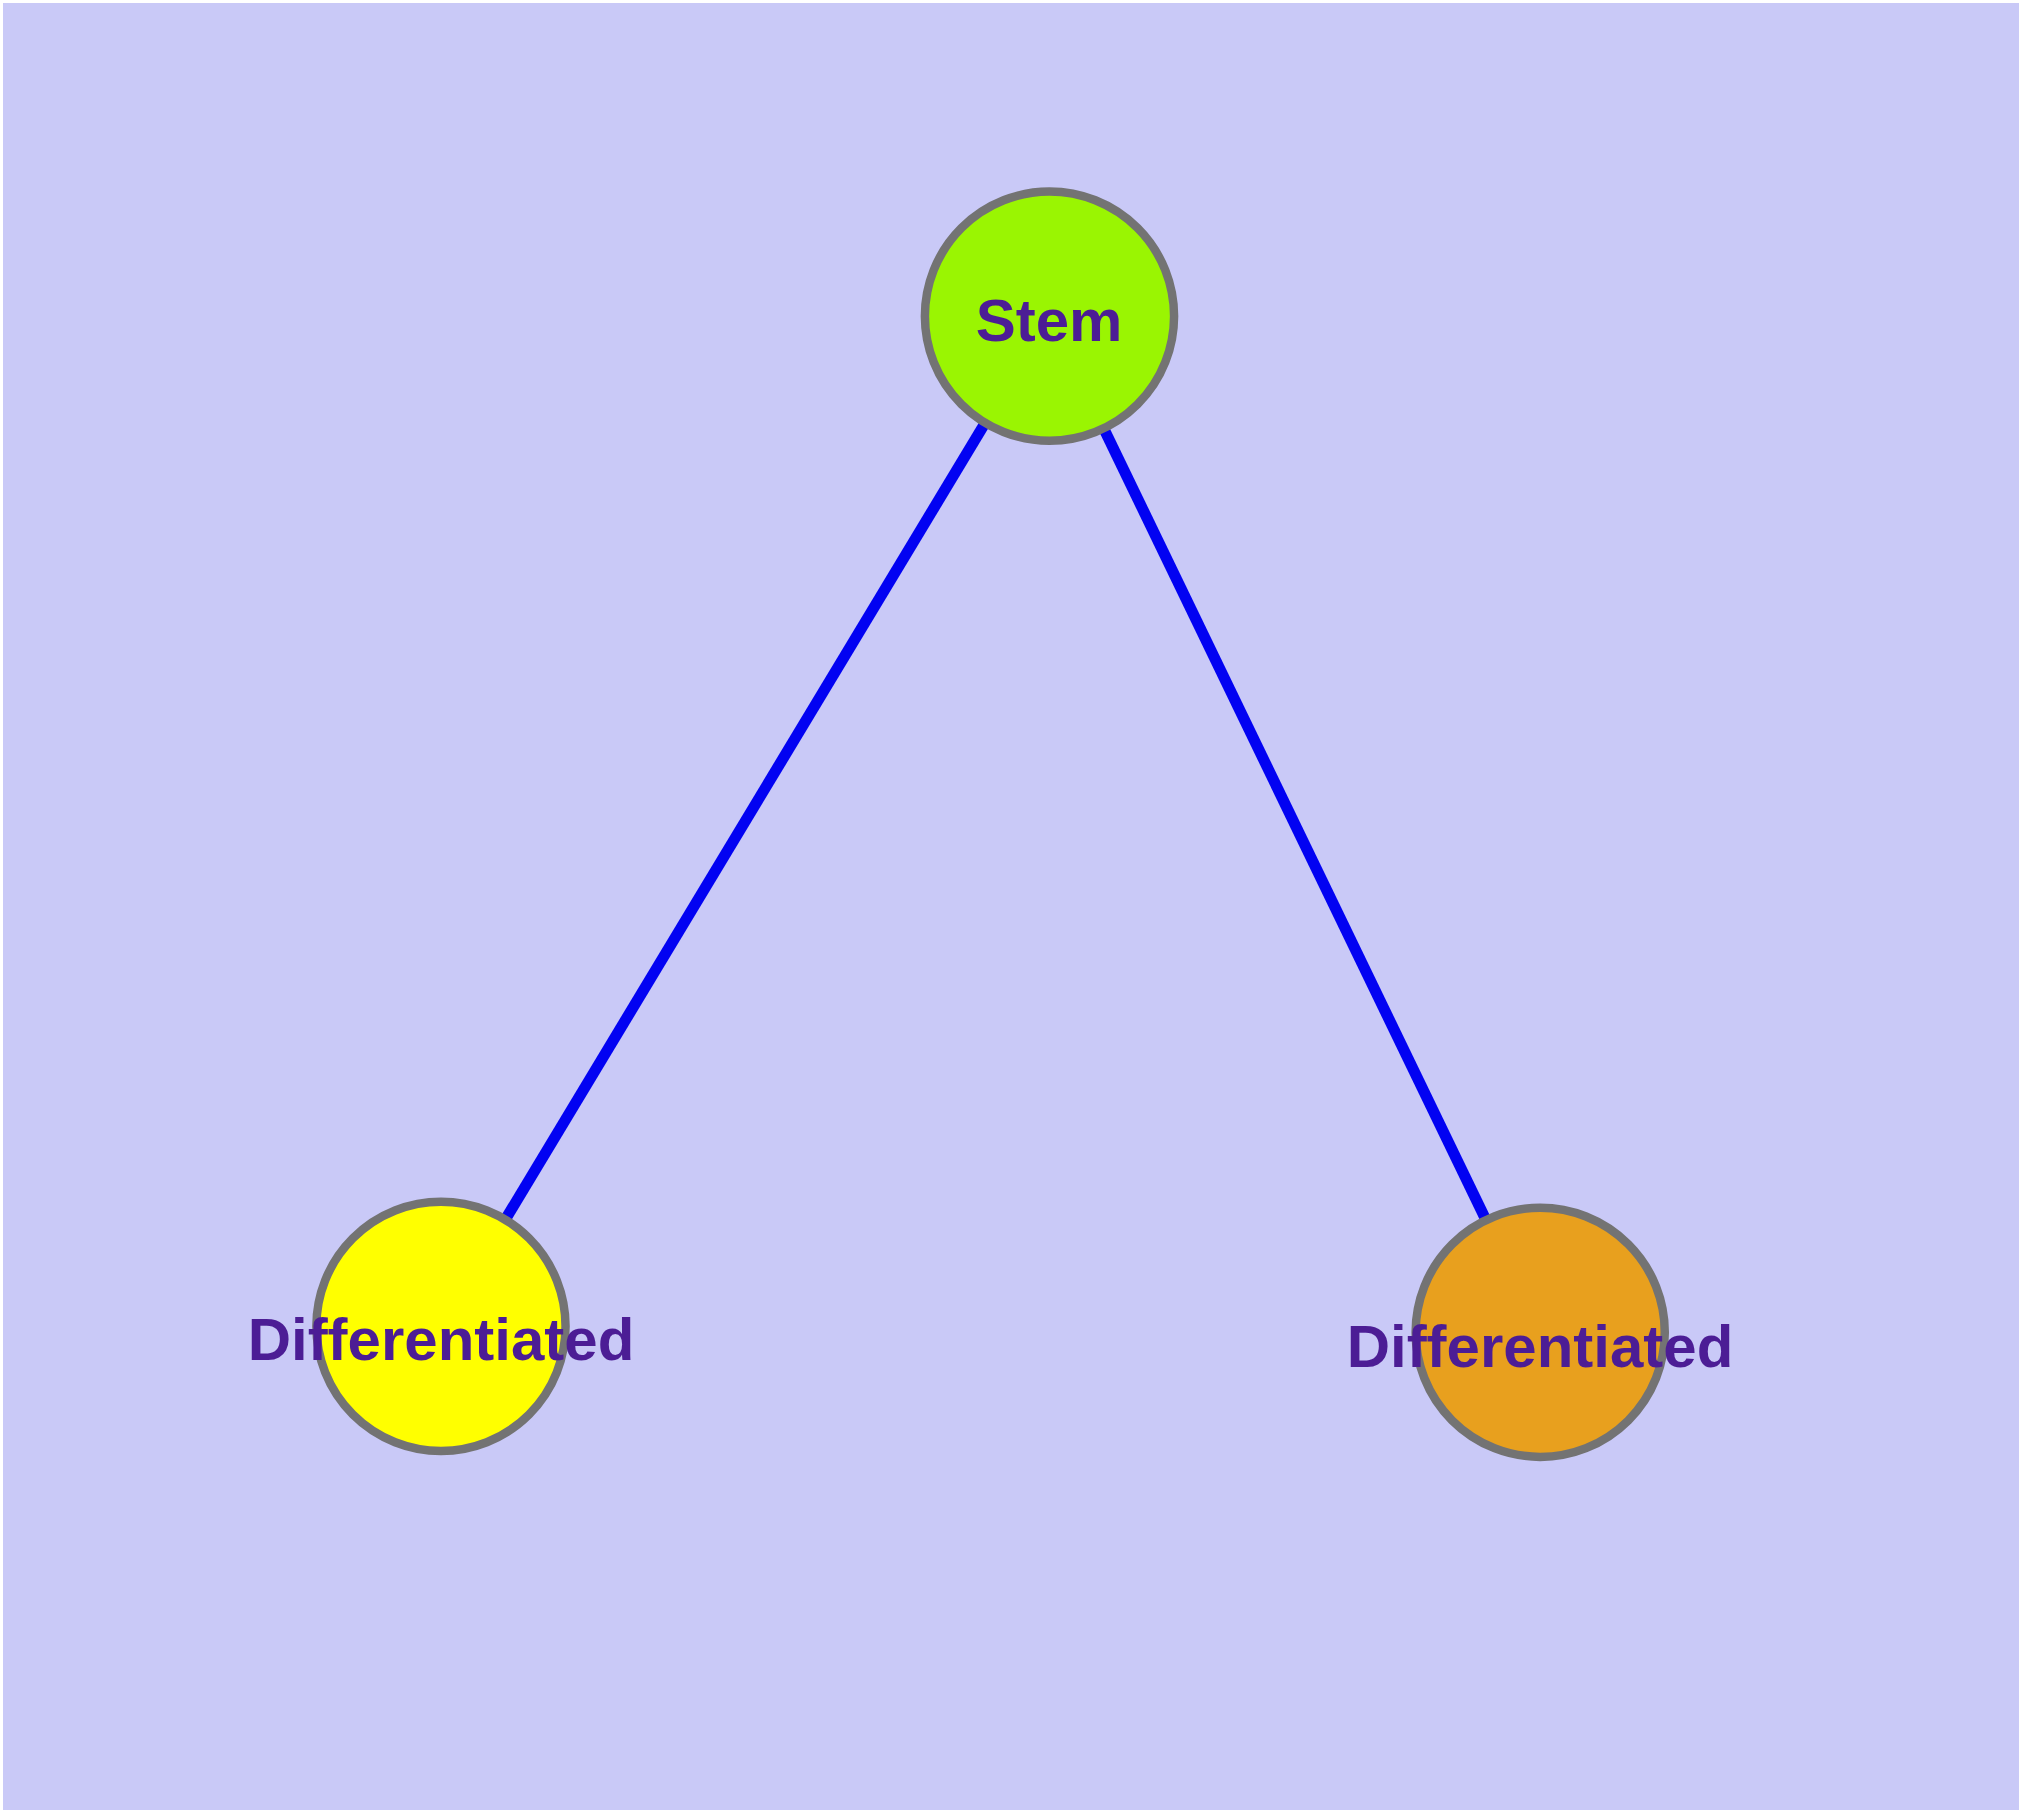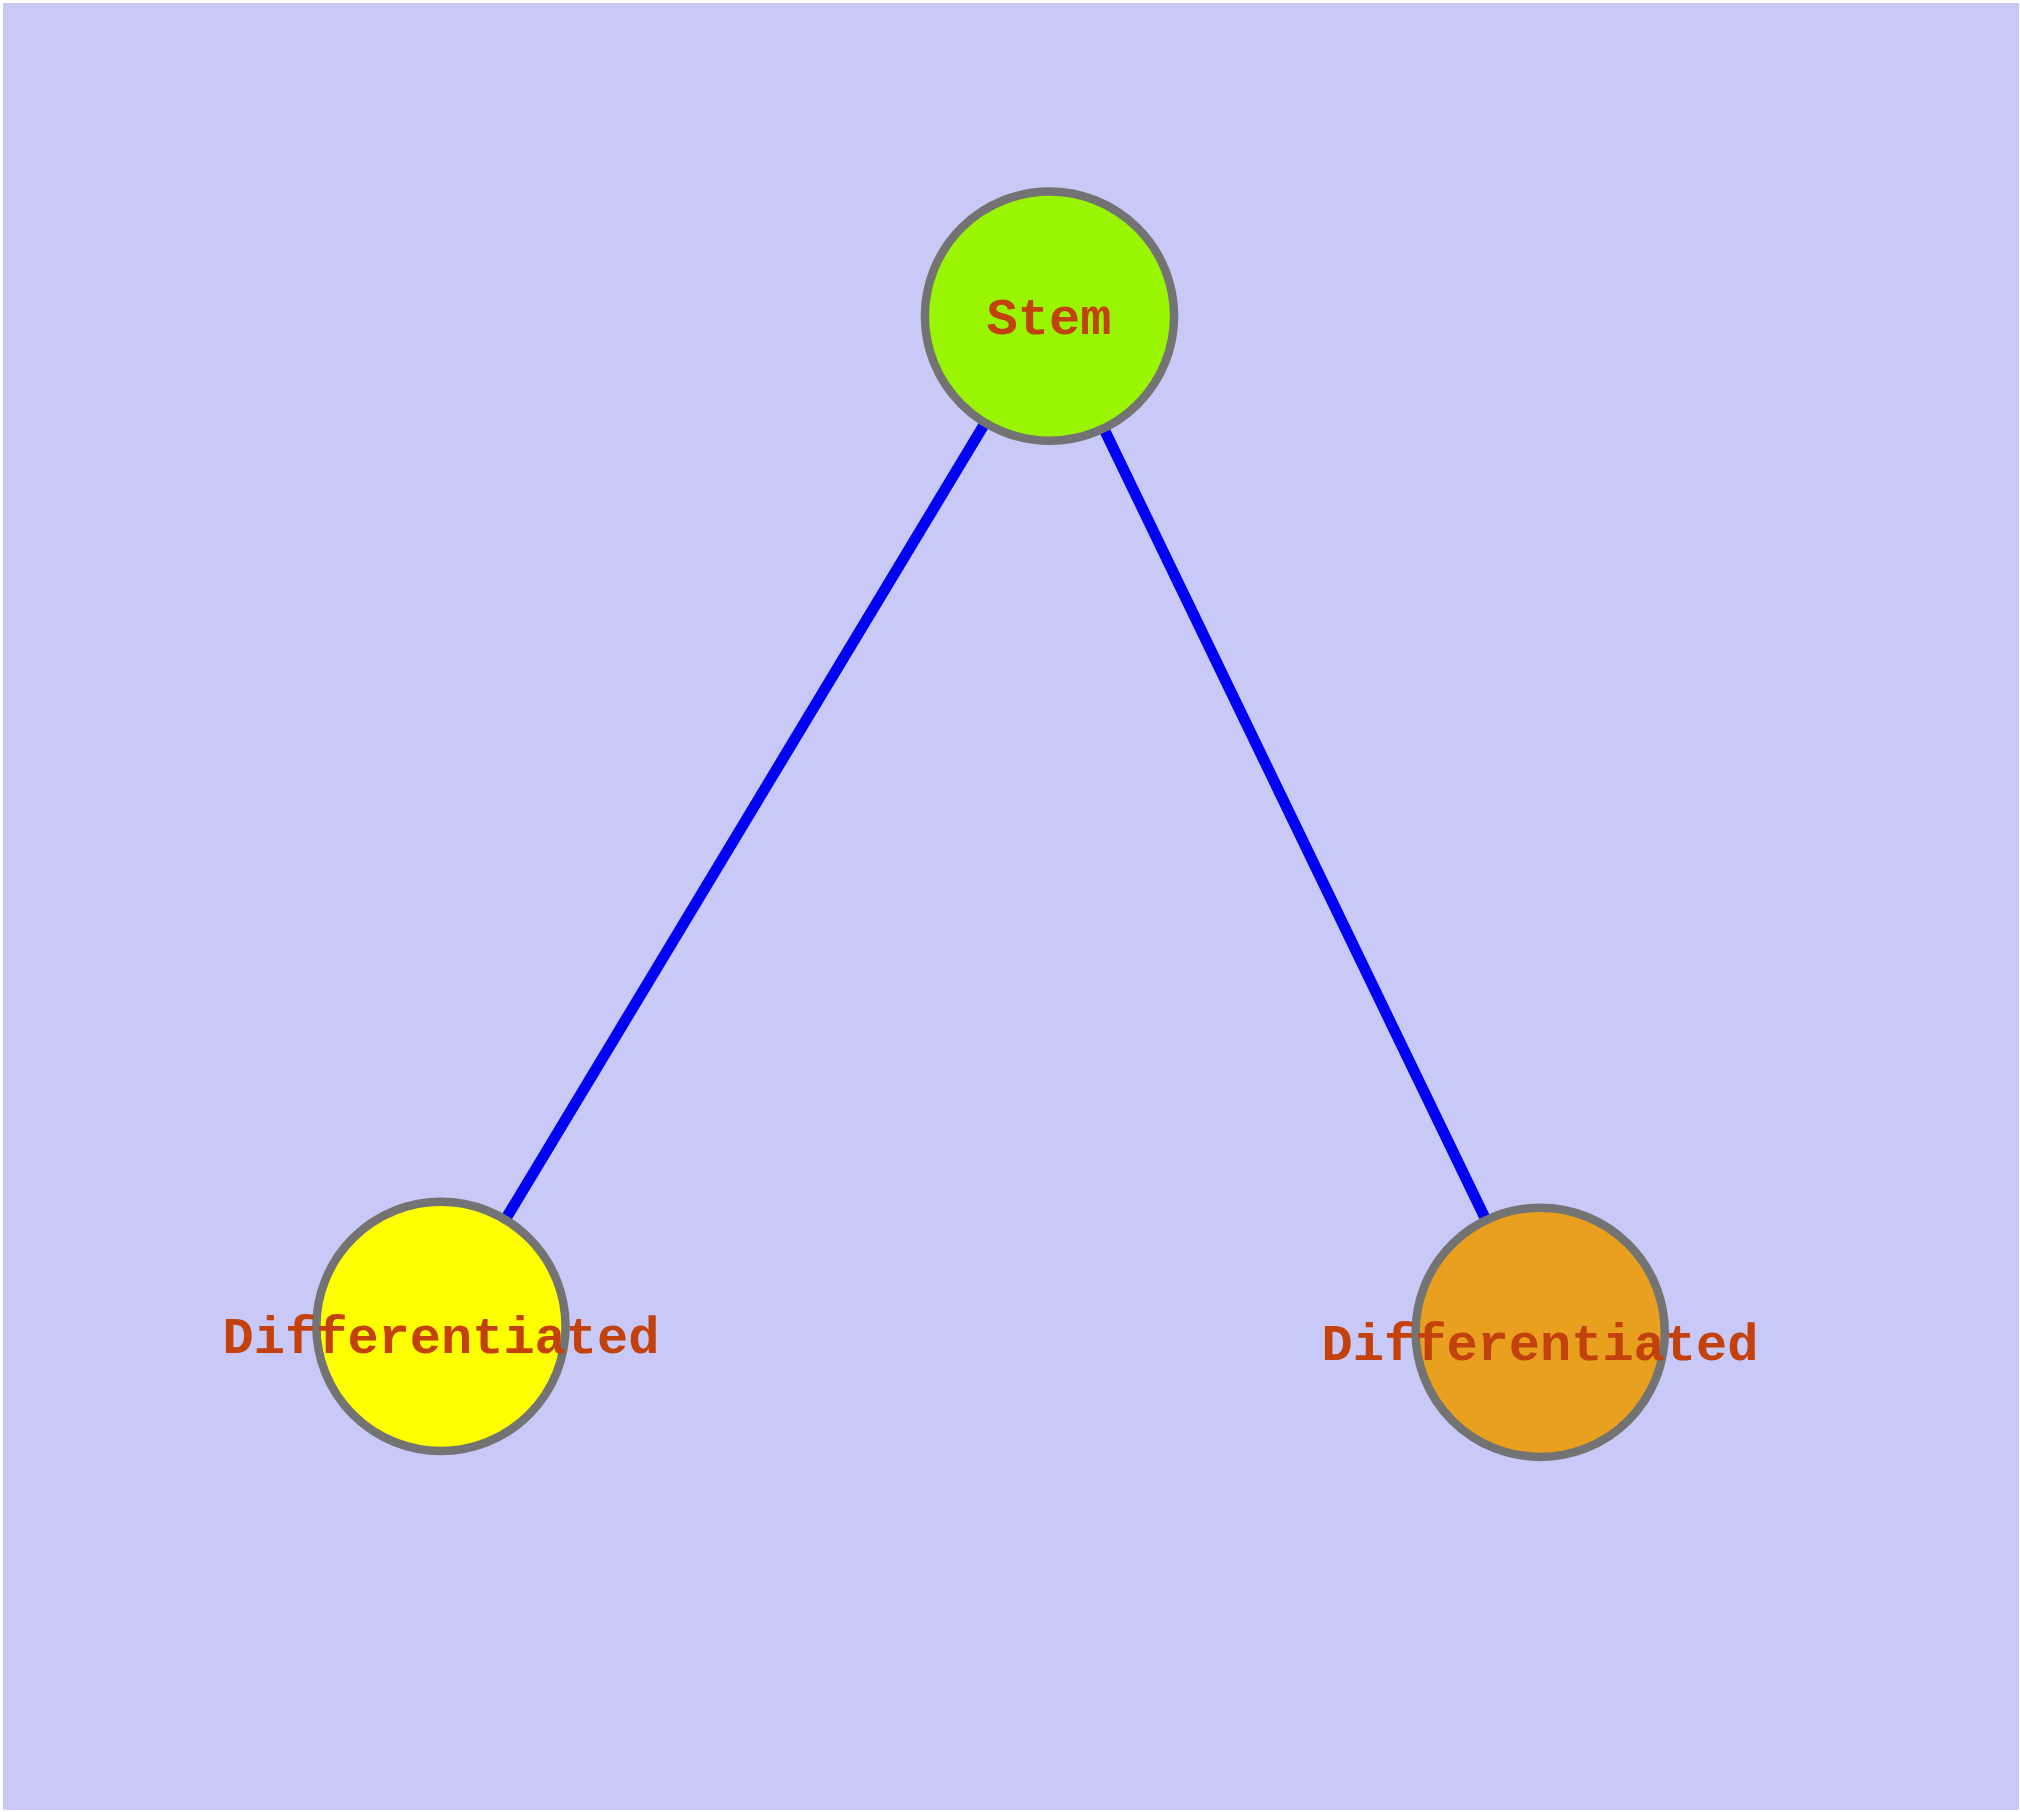--- a/index.html
+++ b/index.html
@@ -35,26 +35,25 @@
     fill: none;
   }
   .node-circle {
     stroke: #737373;
     stroke-width: 10px;
   }
   .node-label {
     position: absolute;
     transform: translate(-50%, -50%);
     font-weight: bold;
-    font-size: 52px;
+    font-size: 60px;
     line-height: 93px;
-    color: #c2410c;
+    color: #4c1d95;
     text-align: center;
     white-space: nowrap;
-    font-family: Liberation Mono, monospace;
   }
   .label-line {
     display: block;
     margin-top: 20px;
   }
 </style>
 </head>
 <body>
 
 <div class="canvas">

